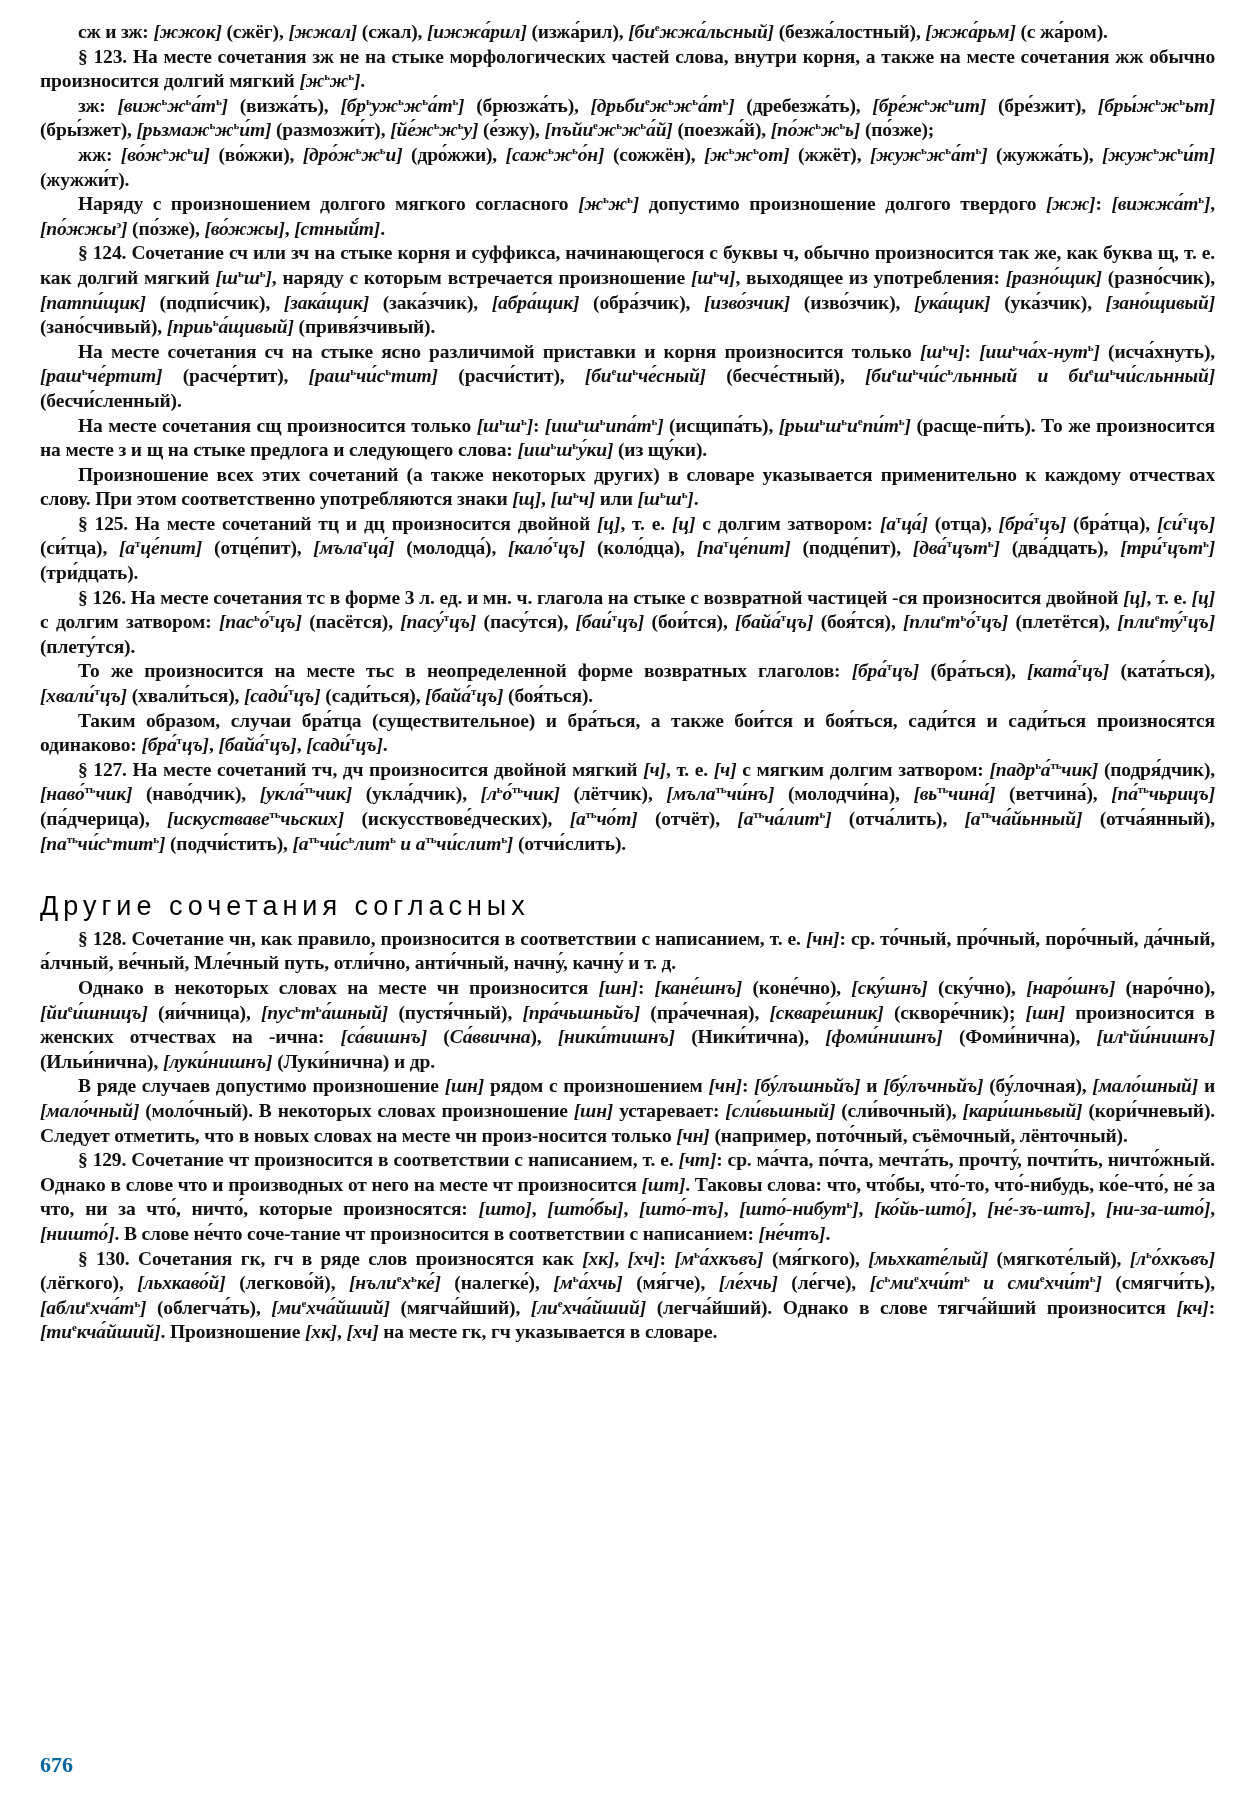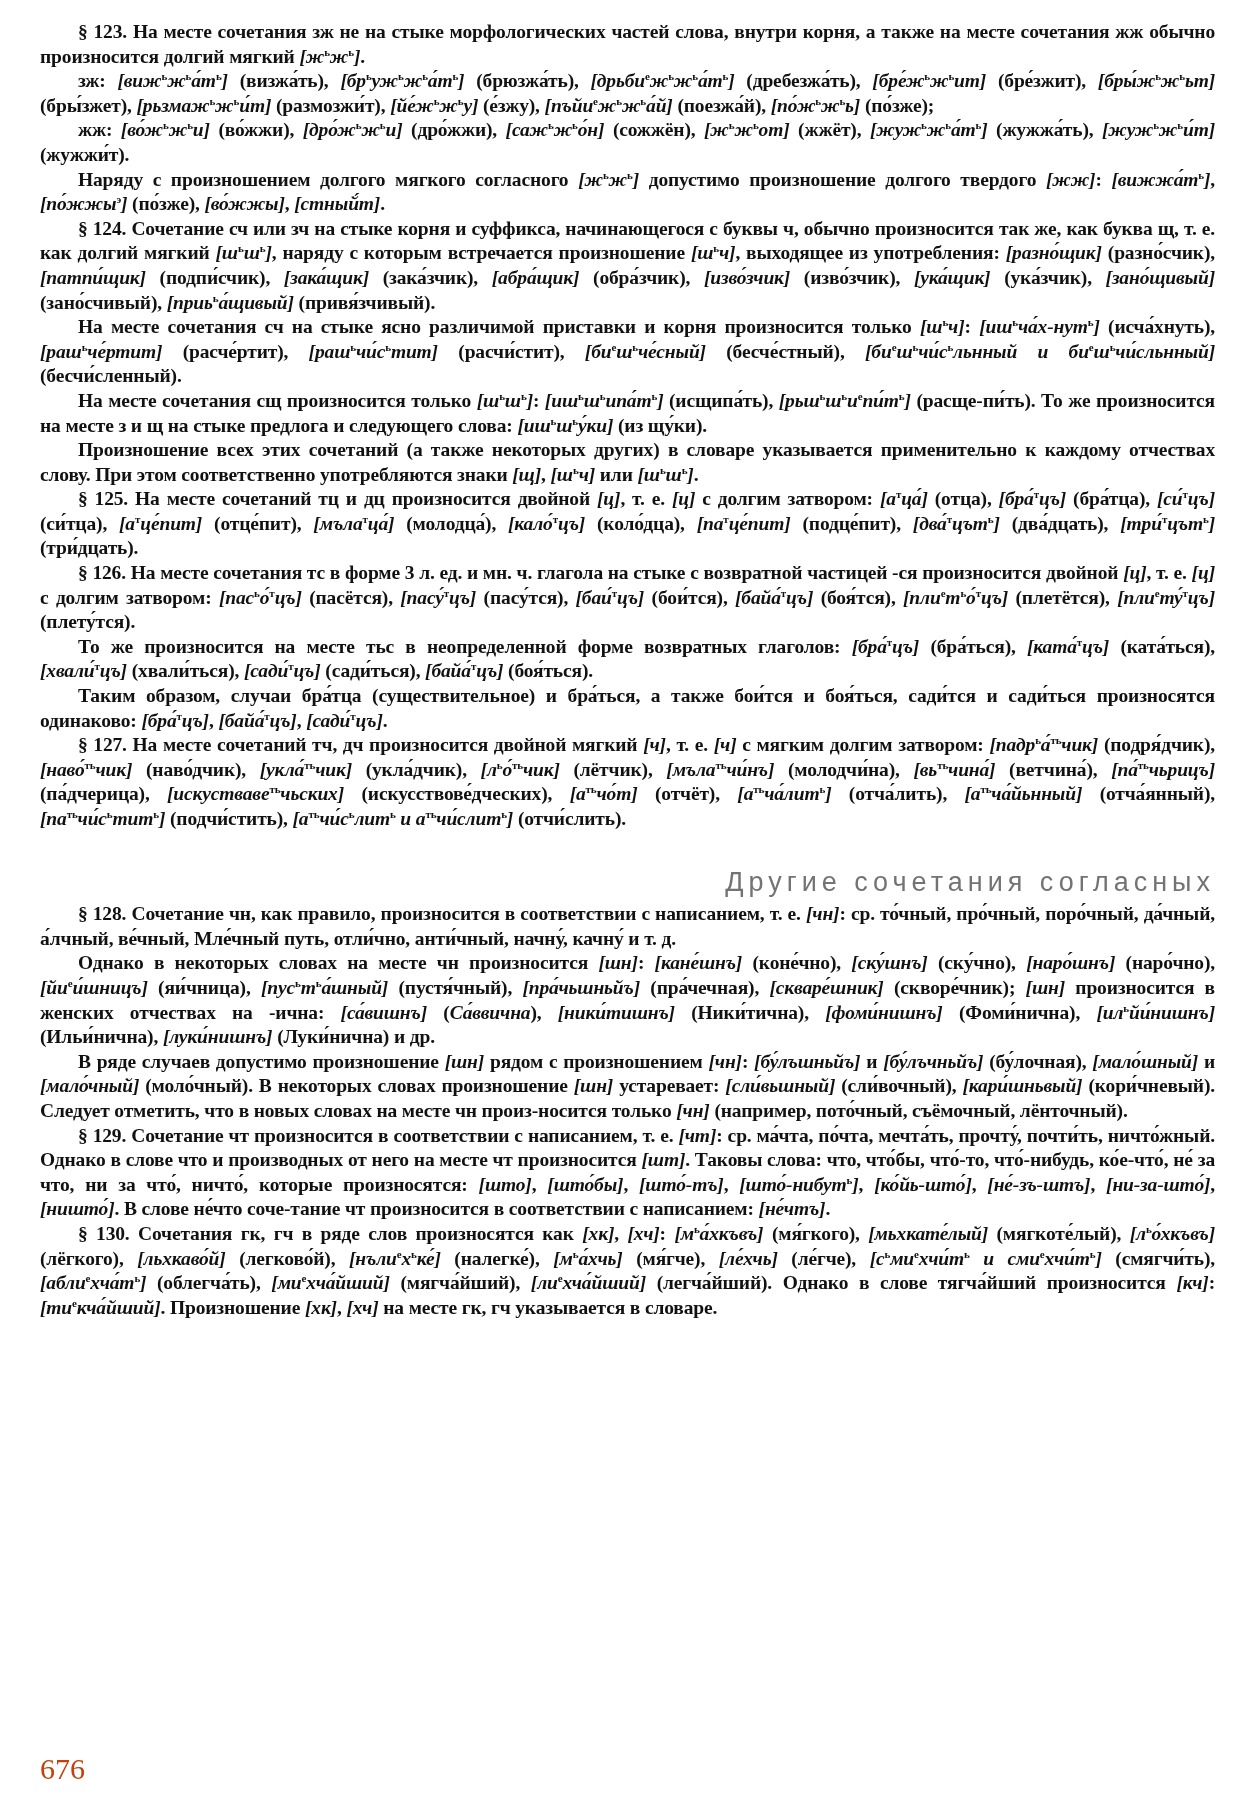--- a/index.html
+++ b/index.html
@@ -11,37 +11,38 @@
     color: #111111; font-weight: bold;
     text-align: justify;
     letter-spacing: -0.15px;
   }
   .page p { margin: 0; text-indent: 0; }
   .page p.indent { text-indent: 38px; }
   .page i { font-style: italic; font-weight: bold; }
   .page b { font-weight: 900; }
   .page sup { font-size: 11px; line-height: 0; vertical-align: 7px; }
   .heading {
-    text-align: right; font-weight: normal;
+    text-align: left; font-weight: normal;
     font-family: "Liberation Sans", sans-serif;
     font-size: 27px; letter-spacing: 5px;
     margin: 38px 0 8px 0;
-    color: #737373;
+    color: #000000;
   }
   .page-number {
     position: absolute; left: 40px; top: 1752px;
-    font-family: "Liberation Serif", serif; font-weight: normal;
-    font-size: 30px; color: #c2410c;
+    font-family: "Liberation Serif", serif; font-weight: bold;
+    font-size: 22px; color: #0369a1;
   }
 </style>
 </head>
 <body>
 
 <div class="page">
   <div>
+      <p class="indent"><b>сж и зж: </b><i>[жжок]</i><span> (сжёг), </span><i>[жжал]</i><span> (сжал), </span><i>[ижжа́рил]</i><span> (изжа́рил), </span><i>[би</i><sup>е</sup><i>жжа́льсный]</i><span> (безжа́лостный), </span><i>[жжа́рьм]</i><span> (с жа́ром).</span></p>
       <p class="indent"><b>§ 123.</b><span> На месте сочетания </span><b>зж</b><span> не на стыке морфологических частей слова, внутри корня, а также на месте сочетания </span><b>жж</b><span> обычно произносится долгий мягкий </span><i>[ж</i><sup>ь</sup><i>ж</i><sup>ь</sup><i>]</i><span>.</span></p>
       <p class="indent"><b>зж: </b><i>[виж</i><sup>ь</sup><i>ж</i><sup>ь</sup><i>а́т</i><sup>ь</sup><i>]</i><span> (визжа́ть), </span><i>[бр</i><sup>ь</sup><i>уж</i><sup>ь</sup><i>ж</i><sup>ь</sup><i>а́т</i><sup>ь</sup><i>]</i><span> (брюзжа́ть), </span><i>[дрьби</i><sup>е</sup><i>ж</i><sup>ь</sup><i>ж</i><sup>ь</sup><i>а́т</i><sup>ь</sup><i>]</i><span> (дребезжа́ть), </span><i>[бре́ж</i><sup>ь</sup><i>ж</i><sup>ь</sup><i>ит]</i><span> (бре́зжит), </span><i>[бры́ж</i><sup>ь</sup><i>ж</i><sup>ь</sup><i>ьт]</i><span> (бры́зжет), </span><i>[рьзмаж</i><sup>ь</sup><i>ж</i><sup>ь</sup><i>и́т]</i><span> (размозжи́т), </span><i>[йе́ж</i><sup>ь</sup><i>ж</i><sup>ь</sup><i>у]</i><span> (е́зжу), </span><i>[пъйи</i><sup>е</sup><i>ж</i><sup>ь</sup><i>ж</i><sup>ь</sup><i>а́й]</i><span> (поезжа́й), </span><i>[по́ж</i><sup>ь</sup><i>ж</i><sup>ь</sup><i>ь]</i><span> (по́зже);</span></p>
       <p class="indent"><b>жж: </b><i>[во́ж</i><sup>ь</sup><i>ж</i><sup>ь</sup><i>и]</i><span> (во́жжи), </span><i>[дро́ж</i><sup>ь</sup><i>ж</i><sup>ь</sup><i>и]</i><span> (дро́жжи), </span><i>[саж</i><sup>ь</sup><i>ж</i><sup>ь</sup><i>о́н]</i><span> (сожжён), </span><i>[ж</i><sup>ь</sup><i>ж</i><sup>ь</sup><i>от]</i><span> (жжёт), </span><i>[жуж</i><sup>ь</sup><i>ж</i><sup>ь</sup><i>а́т</i><sup>ь</sup><i>]</i><span> (жужжа́ть), </span><i>[жуж</i><sup>ь</sup><i>ж</i><sup>ь</sup><i>и́т]</i><span> (жужжи́т).</span></p>
       <p class="indent"><span>Наряду с произношением долгого мягкого согласного </span><i>[ж</i><sup>ь</sup><i>ж</i><sup>ь</sup><i>]</i><span> допустимо произношение долгого твердого </span><i>[жж]</i><span>: </span><i>[вижжа́т</i><sup>ь</sup><i>]</i><span>, </span><i>[по́жжы</i><sup>э</sup><i>]</i><span> (по́зже), </span><i>[во́жжы]</i><span>, </span><i>[стный́т]</i><span>.</span></p>
       <p class="indent"><b>§ 124.</b><span> Сочетание </span><b>сч</b><span> или </span><b>зч</b><span> на стыке корня и суффикса, начинающегося с буквы </span><b>ч</b><span>, обычно произносится так же, как буква </span><b>щ</b><span>, т. е. как долгий мягкий </span><i>[ш</i><sup>ь</sup><i>ш</i><sup>ь</sup><i>]</i><span>, наряду с которым встречается произношение </span><i>[ш</i><sup>ь</sup><i>ч]</i><span>, выходящее из употребления: </span><i>[разно́щик]</i><span> (разно́счик), </span><i>[патпи́щик]</i><span> (подпи́счик), </span><i>[зака́щик]</i><span> (зака́зчик), </span><i>[абра́щик]</i><span> (обра́зчик), </span><i>[изво́зчик]</i><span> (изво́зчик), </span><i>[ука́щик]</i><span> (ука́зчик), </span><i>[зано́щивый]</i><span> (зано́счивый), </span><i>[приь</i><sup>ь</sup><i>а́щивый]</i><span> (привя́зчивый).</span></p>
       <p class="indent"><span>На месте сочетания </span><b>сч</b><span> на стыке ясно различимой приставки и корня произносится только </span><i>[ш</i><sup>ь</sup><i>ч]</i><span>: </span><i>[иш</i><sup>ь</sup><i>ча́х-нут</i><sup>ь</sup><i>]</i><span> (исча́хнуть), </span><i>[раш</i><sup>ь</sup><i>че́ртит]</i><span> (расче́ртит), </span><i>[раш</i><sup>ь</sup><i>чи́с</i><sup>ь</sup><i>тит]</i><span> (расчи́стит), </span><i>[би</i><sup>е</sup><i>ш</i><sup>ь</sup><i>че́сный]</i><span> (бесче́стный), </span><i>[би</i><sup>е</sup><i>ш</i><sup>ь</sup><i>чи́с</i><sup>ь</sup><i>льнный и би</i><sup>е</sup><i>ш</i><sup>ь</sup><i>чи́сльнный]</i><span> (бесчи́сленный).</span></p>
       <p class="indent"><span>На месте сочетания </span><b>сщ</b><span> произносится только </span><i>[ш</i><sup>ь</sup><i>ш</i><sup>ь</sup><i>]</i><span>: </span><i>[иш</i><sup>ь</sup><i>ш</i><sup>ь</sup><i>ипа́т</i><sup>ь</sup><i>]</i><span> (исщипа́ть), </span><i>[рьш</i><sup>ь</sup><i>ш</i><sup>ь</sup><i>и</i><sup>е</sup><i>пи́т</i><sup>ь</sup><i>]</i><span> (расще-пи́ть). То же произносится на месте </span><b>з</b><span> и </span><b>щ</b><span> на стыке предлога и следующего слова: </span><i>[иш</i><sup>ь</sup><i>ш</i><sup>ь</sup><i>у́ки]</i><span> (из щу́ки).</span></p>
       <p class="indent"><span>Произношение всех этих сочетаний (а также некоторых других) в словаре указывается применительно к каждому отчествах слову. При этом соответственно употребляются знаки </span><i>[щ]</i><span>, </span><i>[ш</i><sup>ь</sup><i>ч]</i><span> или </span><i>[ш</i><sup>ь</sup><i>ш</i><sup>ь</sup><i>]</i><span>.</span></p>
       <p class="indent"><b>§ 125.</b><span> На месте сочетаний </span><b>тц</b><span> и </span><b>дц</b><span> произносится двойной </span><i>[ц]</i><span>, т. е. </span><i>[ц]</i><span> с долгим затвором: </span><i>[а</i><sup>т</sup><i>ца́]</i><span> (отца), </span><i>[бра́</i><sup>т</sup><i>цъ]</i><span> (бра́тца), </span><i>[си́</i><sup>т</sup><i>цъ]</i><span> (си́тца), </span><i>[а</i><sup>т</sup><i>це́пит]</i><span> (отце́пит), </span><i>[мъла</i><sup>т</sup><i>ца́]</i><span> (молодца́), </span><i>[кало́</i><sup>т</sup><i>цъ]</i><span> (коло́дца), </span><i>[па</i><sup>т</sup><i>це́пит]</i><span> (подце́пит), </span><i>[два́</i><sup>т</sup><i>цът</i><sup>ь</sup><i>]</i><span> (два́дцать), </span><i>[три́</i><sup>т</sup><i>цът</i><sup>ь</sup><i>]</i><span> (три́дцать).</span></p>
       <p class="indent"><b>§ 126.</b><span> На месте сочетания </span><b>тс</b><span> в форме 3 л. ед. и мн. ч. глагола на стыке с возвратной частицей </span><b>-ся</b><span> произносится двойной </span><i>[ц]</i><span>, т. е. </span><i>[ц]</i><span> с долгим затвором: </span><i>[пас</i><sup>ь</sup><i>о́</i><sup>т</sup><i>цъ]</i><span> (пасётся), </span><i>[пасу́</i><sup>т</sup><i>цъ]</i><span> (пасу́тся), </span><i>[баи́</i><sup>т</sup><i>цъ]</i><span> (бои́тся), </span><i>[байа́</i><sup>т</sup><i>цъ]</i><span> (боя́тся), </span><i>[пли</i><sup>е</sup><i>т</i><sup>ь</sup><i>о́</i><sup>т</sup><i>цъ]</i><span> (плетётся), </span><i>[пли</i><sup>е</sup><i>ту́</i><sup>т</sup><i>цъ]</i><span> (плету́тся).</span></p>

